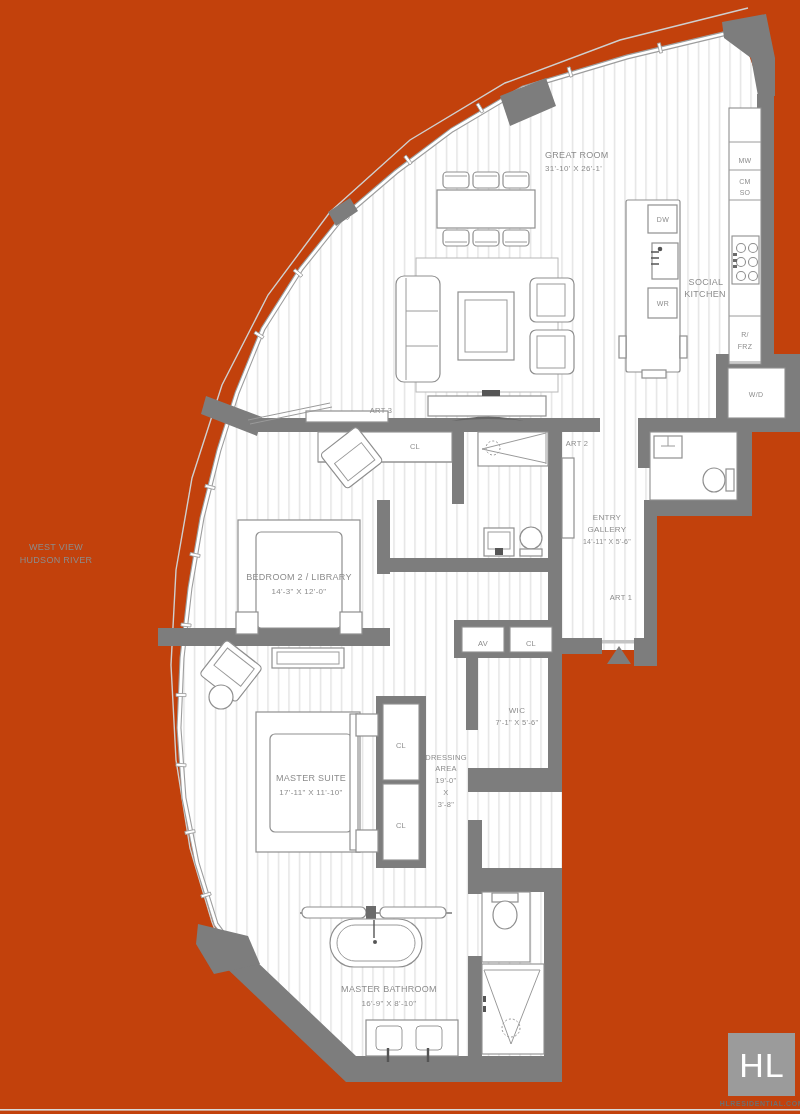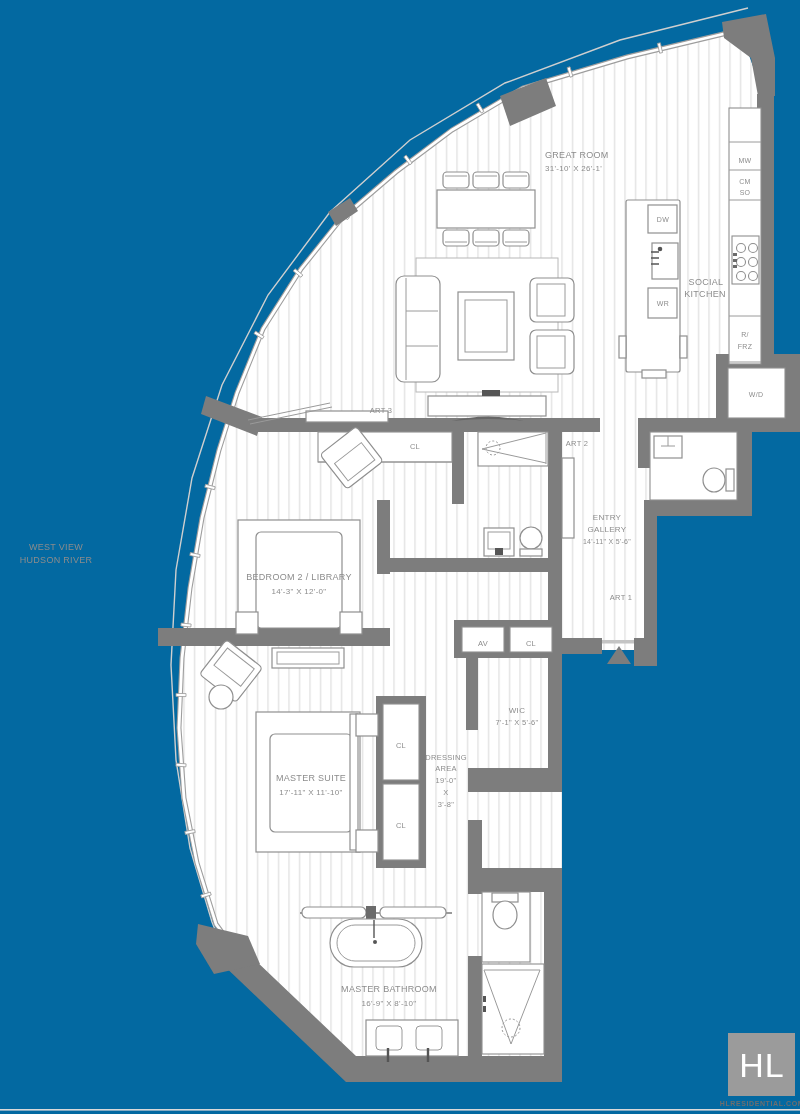--- a/index.html
+++ b/index.html
@@ -1,16 +1,16 @@
 <!DOCTYPE html>
 <html><head>
 <meta charset="utf-8">
 <style>
   html,body{margin:0;padding:0;background:#ffffff;}
-  .page{position:relative;width:800px;height:1114px;background:#0369a1;overflow:hidden;
+  .page{position:relative;width:800px;height:1114px;background:#c2410c;overflow:hidden;
         font-family:"Liberation Sans", sans-serif;}
   svg text{font-family:"Liberation Sans", sans-serif;fill:#8c8c8c;letter-spacing:.3px;}
   .t9{font-size:9px;} .t8{font-size:8px;} .t75{font-size:7.5px;} .t7{font-size:7px;}
   .mid{text-anchor:middle;}
   .wall{fill:#7d7d7d;stroke:none;}
   .furn{fill:#ffffff;stroke:#8f8f8f;stroke-width:1.2;}
   .thin{fill:none;stroke:#9a9a9a;stroke-width:1;}
   .wfill{fill:#ffffff;stroke:#8f8f8f;stroke-width:1.1;}
   .logo-txt{fill:#ffffff;font-size:34px;letter-spacing:1px;}
   .site-txt{fill:#6e6e6e;font-size:7px;letter-spacing:.6px;font-weight:bold;}

